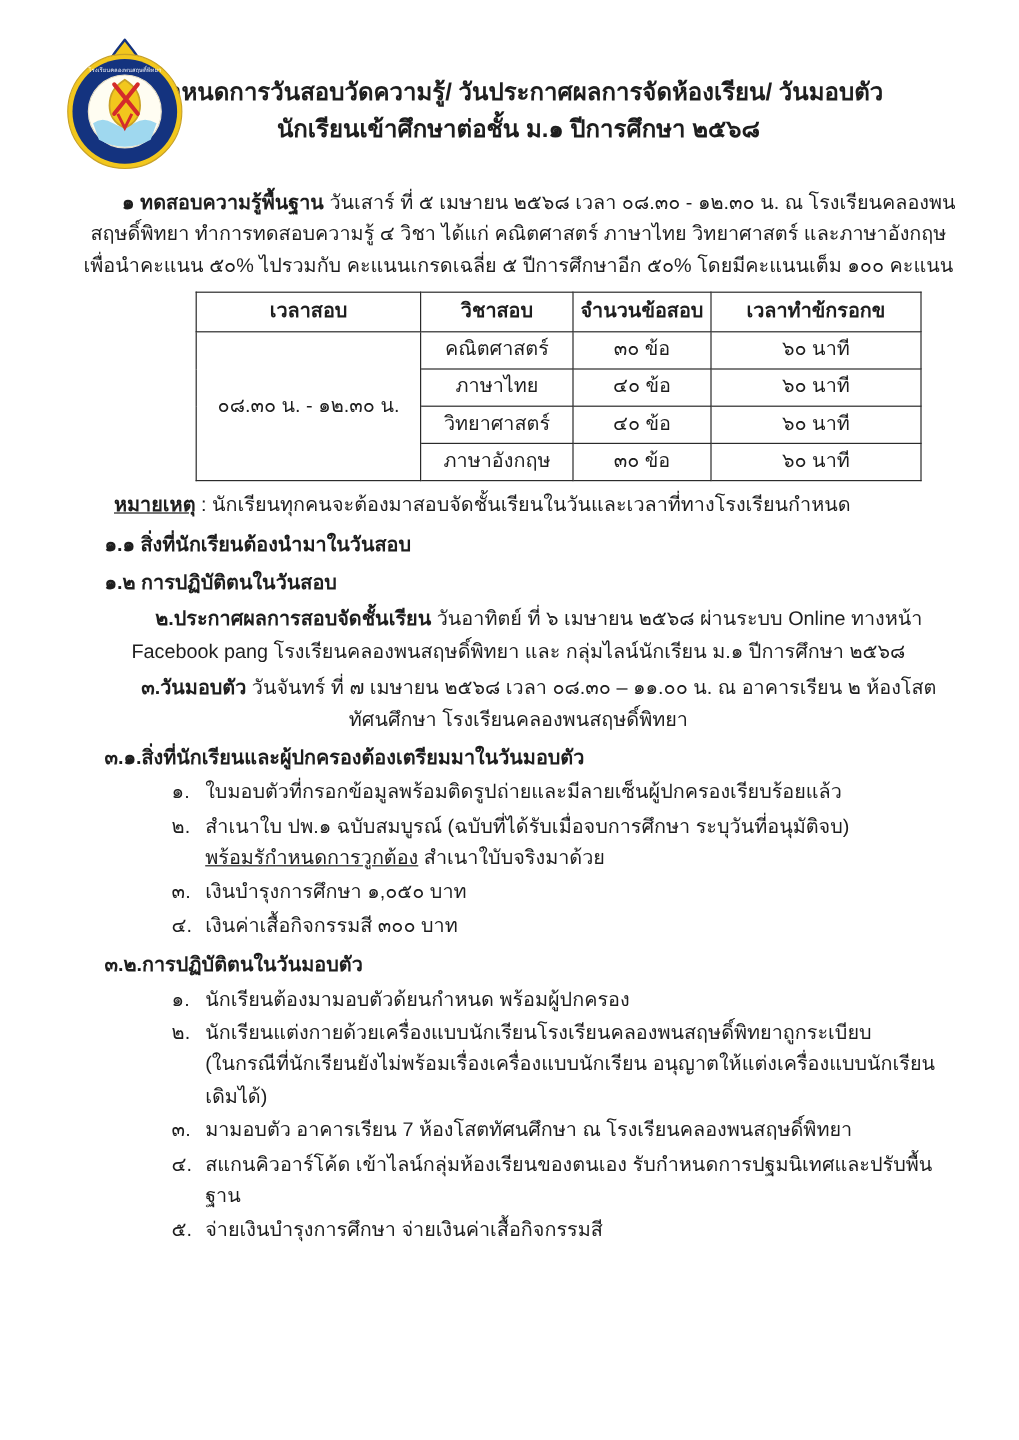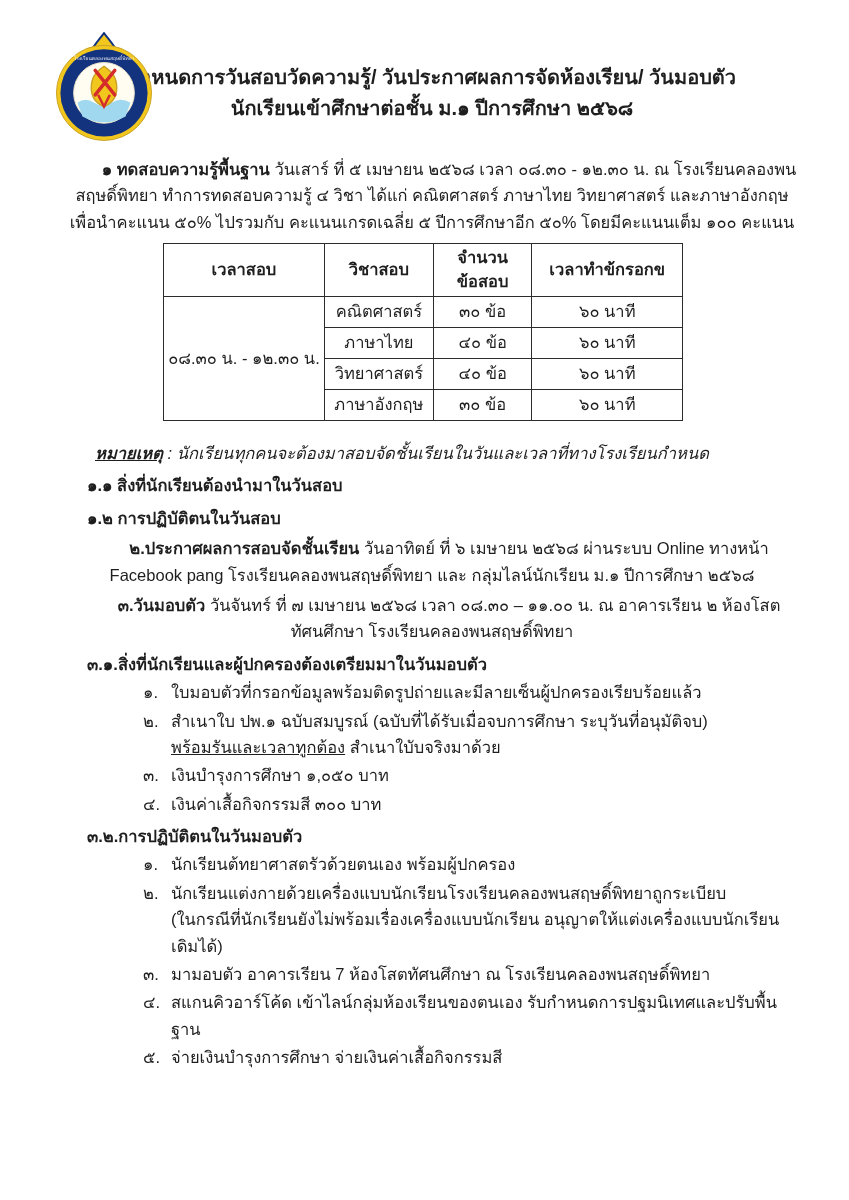--- a/index.html
+++ b/index.html
@@ -20,35 +20,35 @@
   .logo { position: absolute; left: -8px; top: 2px; width: 98px; height: 110px; }
   .titles { text-align: center; padding-top: 32px; }
   .titles .t { font-weight: bold; font-size: 20px; line-height: 1.55; }
   
   .para { text-indent: 34px; margin-top: 4px; text-align: center; }
   .para b.inlinehead { font-weight: bold; }
   
   table.exam {
     border-collapse: collapse;
     margin: 8px 0 4px 100px;
-    width: 520px;
+    width: 605px;
     table-layout: fixed;
   }
   table.exam th, table.exam td {
     border: 1.5px solid #2b2b2b;
     text-align: center;
     padding: 2px 4px;
     font-size: 16.5px;
     line-height: 1.45;
   }
   table.exam th { font-weight: bold; height: 33px; }
   table.exam td { height: 31px; }
   col.c1 { width: 31%; } col.c2 { width: 21%; } col.c3 { width: 19%; } col.c4 { width: 29%; }
   
-  .note-line { margin: 19px 0 2px 32px; font-style: italic; }
+  .note-line { margin: 7px 0 2px 32px; }
   .note-line .nlabel { font-weight: bold; text-decoration: underline; }
   .subhead { font-weight: bold; margin: 6px 0 0 24px; }
   .plainlist { margin-left: 78px; }
   .plainlist .li { margin-top: 1px; }
   .numlist { margin-left: 80px; }
   .numitem { display: flex; margin-top: 2px; }
   .numitem .num { flex: 0 0 28px; }
   .numitem .txt { flex: 1; }
   .u { text-decoration: underline; }
 </style>
@@ -131,37 +131,37 @@
 
   <div class="subhead">๓.๑.สิ่งที่นักเรียนและผู้ปกครองต้องเตรียมมาในวันมอบตัว</div>
   <div class="numlist">
     <div class="numitem">
       <span class="num">๑.</span>
       <span class="txt">ใบมอบตัวที่กรอกข้อมูลพร้อมติดรูปถ่ายและมีลายเซ็นผู้ปกครองเรียบร้อยแล้ว</span>
     </div>
     <div class="numitem">
       <span class="num">๒.</span>
       <span class="txt"><span>สำเนาใบ ปพ.๑ ฉบับสมบูรณ์ (ฉบับที่ได้รับเมื่อจบการศึกษา ระบุวันที่อนุมัติจบ)</span><br>
-        <span class="u">พร้อมรันและเวลาทูกต้อง</span><span> สำเนาใบับจริงมาด้วย</span></span>
+        <span class="u">พร้อมรักำหนดการวูกต้อง</span><span> สำเนาใบับจริงมาด้วย</span></span>
     </div>
     <div class="numitem">
       <span class="num">๓.</span>
       <span class="txt">เงินบำรุงการศึกษา ๑,๐๕๐ บาท</span>
     </div>
     <div class="numitem">
       <span class="num">๔.</span>
       <span class="txt">เงินค่าเสื้อกิจกรรมสี ๓๐๐ บาท</span>
     </div>
   </div>
 
   <div class="subhead">๓.๒.การปฏิบัติตนในวันมอบตัว</div>
   <div class="numlist">
     <div class="numitem">
       <span class="num">๑.</span>
-      <span class="txt">นักเรียนต้ทยาศาสตรัวด้วยตนเอง พร้อมผู้ปกครอง</span>
+      <span class="txt">นักเรียนต้องมามอบตัวด้ยนกำหนด พร้อมผู้ปกครอง</span>
     </div>
     <div class="numitem">
       <span class="num">๒.</span>
       <span class="txt"><span>นักเรียนแต่งกายด้วยเครื่องแบบนักเรียนโรงเรียนคลองพนสฤษดิ์พิทยาถูกระเบียบ</span><br>
         <span>(ในกรณีที่นักเรียนยังไม่พร้อมเรื่องเครื่องแบบนักเรียน อนุญาตให้แต่งเครื่องแบบนักเรียนเดิมได้)</span></span>
     </div>
     <div class="numitem">
       <span class="num">๓.</span>
       <span class="txt">มามอบตัว อาคารเรียน 7 ห้องโสตทัศนศึกษา ณ โรงเรียนคลองพนสฤษดิ์พิทยา</span>
     </div>

